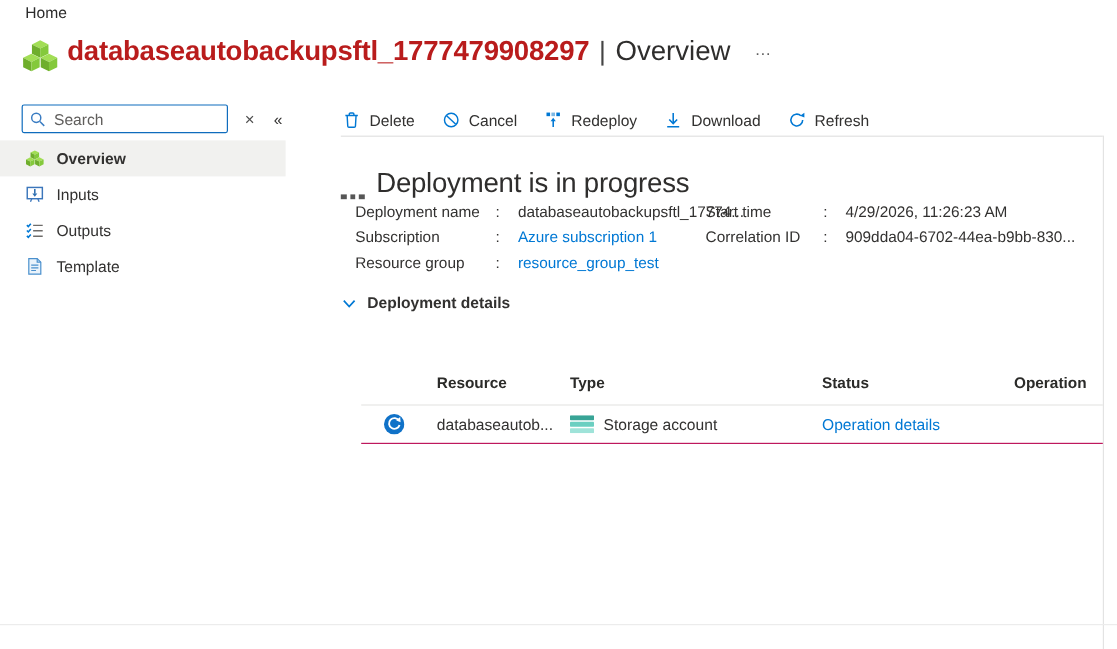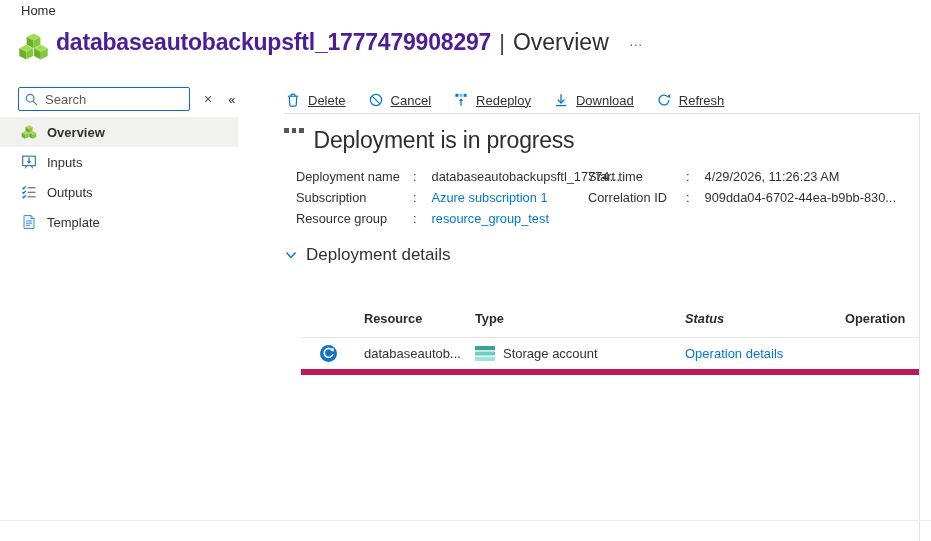--- a/index.html
+++ b/index.html
@@ -3,76 +3,76 @@
 <meta charset="utf-8">
 <style>
   html,body{margin:0;padding:0;background:#fff;}
   body{font-family:"Liberation Sans", sans-serif;color:#323130;}
   .screen{position:relative;width:931px;height:541px;background:#fff;overflow:hidden;}
 
   
   .breadcrumb{position:absolute;left:21px;top:3px;font-size:13px;color:#2b2b2b;text-decoration:none;cursor:pointer;}
   .hdr-icon{position:absolute;left:18px;top:31px;}
   .title-row{position:absolute;left:56px;top:29px;display:flex;align-items:baseline;white-space:nowrap;}
-  .t-name{font-size:23px;font-weight:700;color:#4c1d95;letter-spacing:-0.2px;}
+  .t-name{font-size:23px;font-weight:700;color:#b91c1c;letter-spacing:-0.2px;}
   .t-sep{font-size:22px;font-weight:300;color:#444;margin:0 8px;}
   .t-view{font-size:23px;font-weight:300;color:#2f2e2d;}
   .t-more{margin-left:20px;border:none;background:none;color:#5f5f5f;font-size:14px;letter-spacing:2px;cursor:pointer;padding:0;transform:translateY(-4px);}
   .hdr-sub{position:absolute;left:49px;top:59px;font-size:11.5px;color:#565654;margin-top:40px;}
 
   
   .search-zone{position:absolute;left:18px;top:87px;display:flex;align-items:center;}
   .search-wrap{position:relative;}
   .search-wrap svg{position:absolute;left:7px;top:6px;}
   .search-input{width:140px;height:22px;border:1.5px solid #0f6cbd;border-radius:2px;padding:0 4px 0 26px;font-size:13px;font-family:"Liberation Sans",sans-serif;color:#323130;outline:none;}
   .search-input::placeholder{color:#5f5d5b;}
   .icon-btn{border:none;background:none;cursor:pointer;color:#4f4f4f;font-size:14px;padding:2px 4px;}
   .btn-clear{margin-left:10px;}
   .btn-collapse{margin-left:8px;font-size:13px;color:#323130;}
   .nav{position:absolute;left:0;top:117px;width:238px;}
   .nav-item{height:30px;display:flex;align-items:center;gap:10px;padding-left:20px;font-size:13px;cursor:pointer;}
   .nav-item.selected{background:#f1f1ef;font-weight:700;}
   .nav-ic{width:17px;display:flex;justify-content:center;}
 
   
-  .toolbar{position:absolute;left:284px;top:87px;display:flex;align-items:flex-start;text-decoration:underline;}
+  .toolbar{position:absolute;left:284px;top:87px;display:flex;align-items:flex-start;}
   .tb-btn{display:flex;align-items:center;gap:7px;border:none;background:none;cursor:pointer;font-size:13px;font-family:"Liberation Sans",sans-serif;color:#323130;padding:5px 12px 5px 1px;margin-right:9px;}
   .divider-h{position:absolute;left:284px;top:113px;width:635px;height:1px;background:#e1e1e1;}
   .divider-v{position:absolute;left:919px;top:113px;width:1px;height:428px;background:#e3e3e3;}
   .bottom-line{position:absolute;left:0;top:520px;width:931px;height:1px;background:#ececec;}
 
   
   .main{position:absolute;left:284px;top:124px;width:635px;height:400px;}
-  .status-heading{position:absolute;left:0;top:3px;display:flex;align-items:flex-start;gap:10px;}
+  .status-heading{position:absolute;left:0;top:15px;display:flex;align-items:flex-end;gap:10px;}
   .run-dots{display:flex;gap:3px;margin-top:1px;}
   .run-dots span{width:4.5px;height:4.5px;background:#565656;display:block;}
   .status-heading h1{margin:0;font-size:23px;font-weight:400;color:#2f2e2d;letter-spacing:-0.2px;}
 
   .ess-col{position:absolute;font-size:12.8px;}
   .ess-left{left:12px;top:42px;}
   .ess-right{left:304px;top:42px;}
   .ess-row{display:flex;line-height:21px;white-space:nowrap;gap:8px;}
   .ess-left .ess-label{width:109px;}
   .ess-right .ess-label{width:90px;}
   .ess-colon::before{content:":";}
   .ess-colon{margin-right:7px;color:#323130;}
   .ess-value{color:#323130;}
   .ess-link{color:#0078d4;text-decoration:none;cursor:pointer;}
 
   .details-toggle{position:absolute;left:1px;top:121px;display:flex;align-items:center;gap:9px;cursor:pointer;}
-  .details-toggle .lbl{font-size:17px;font-weight:400;color:#28282
+  .details-toggle .lbl{font-size:13px;font-weight:700;color:#28282
 6;}
 
   .grid{position:absolute;left:17px;top:176px;width:618px;}
   .grid-header{display:flex;align-items:center;height:37px;border-bottom:1px solid #e6e6e4;font-size:12.8px;font-weight:700;color:#2b2b29;}
-  .grid-row{display:flex;align-items:center;height:31px;font-size:13px;border-bottom:6px solid #be185d;cursor:pointer;}
+  .grid-row{display:flex;align-items:center;height:31px;font-size:13px;border-bottom:1px solid #be185d;cursor:pointer;}
   .c-icon{width:55px;display:flex;justify-content:center;}
   .c-resource{width:111px;overflow:hidden;white-space:nowrap;padding-left:8px;}
   .c-type{width:210px;display:flex;align-items:center;gap:8px;white-space:nowrap;}
-  .c-status{width:160px;white-space:nowrap;font-style:italic;}
+  .c-status{width:160px;white-space:nowrap;}
   .c-operation{flex:1;overflow:hidden;white-space:nowrap;}
   .op-link{color:#0078d4;text-decoration:none;cursor:pointer;}
 </style>
 </head>
 <body>
 
 <div class="screen">
 
   <a class="breadcrumb">Home</a>
 

